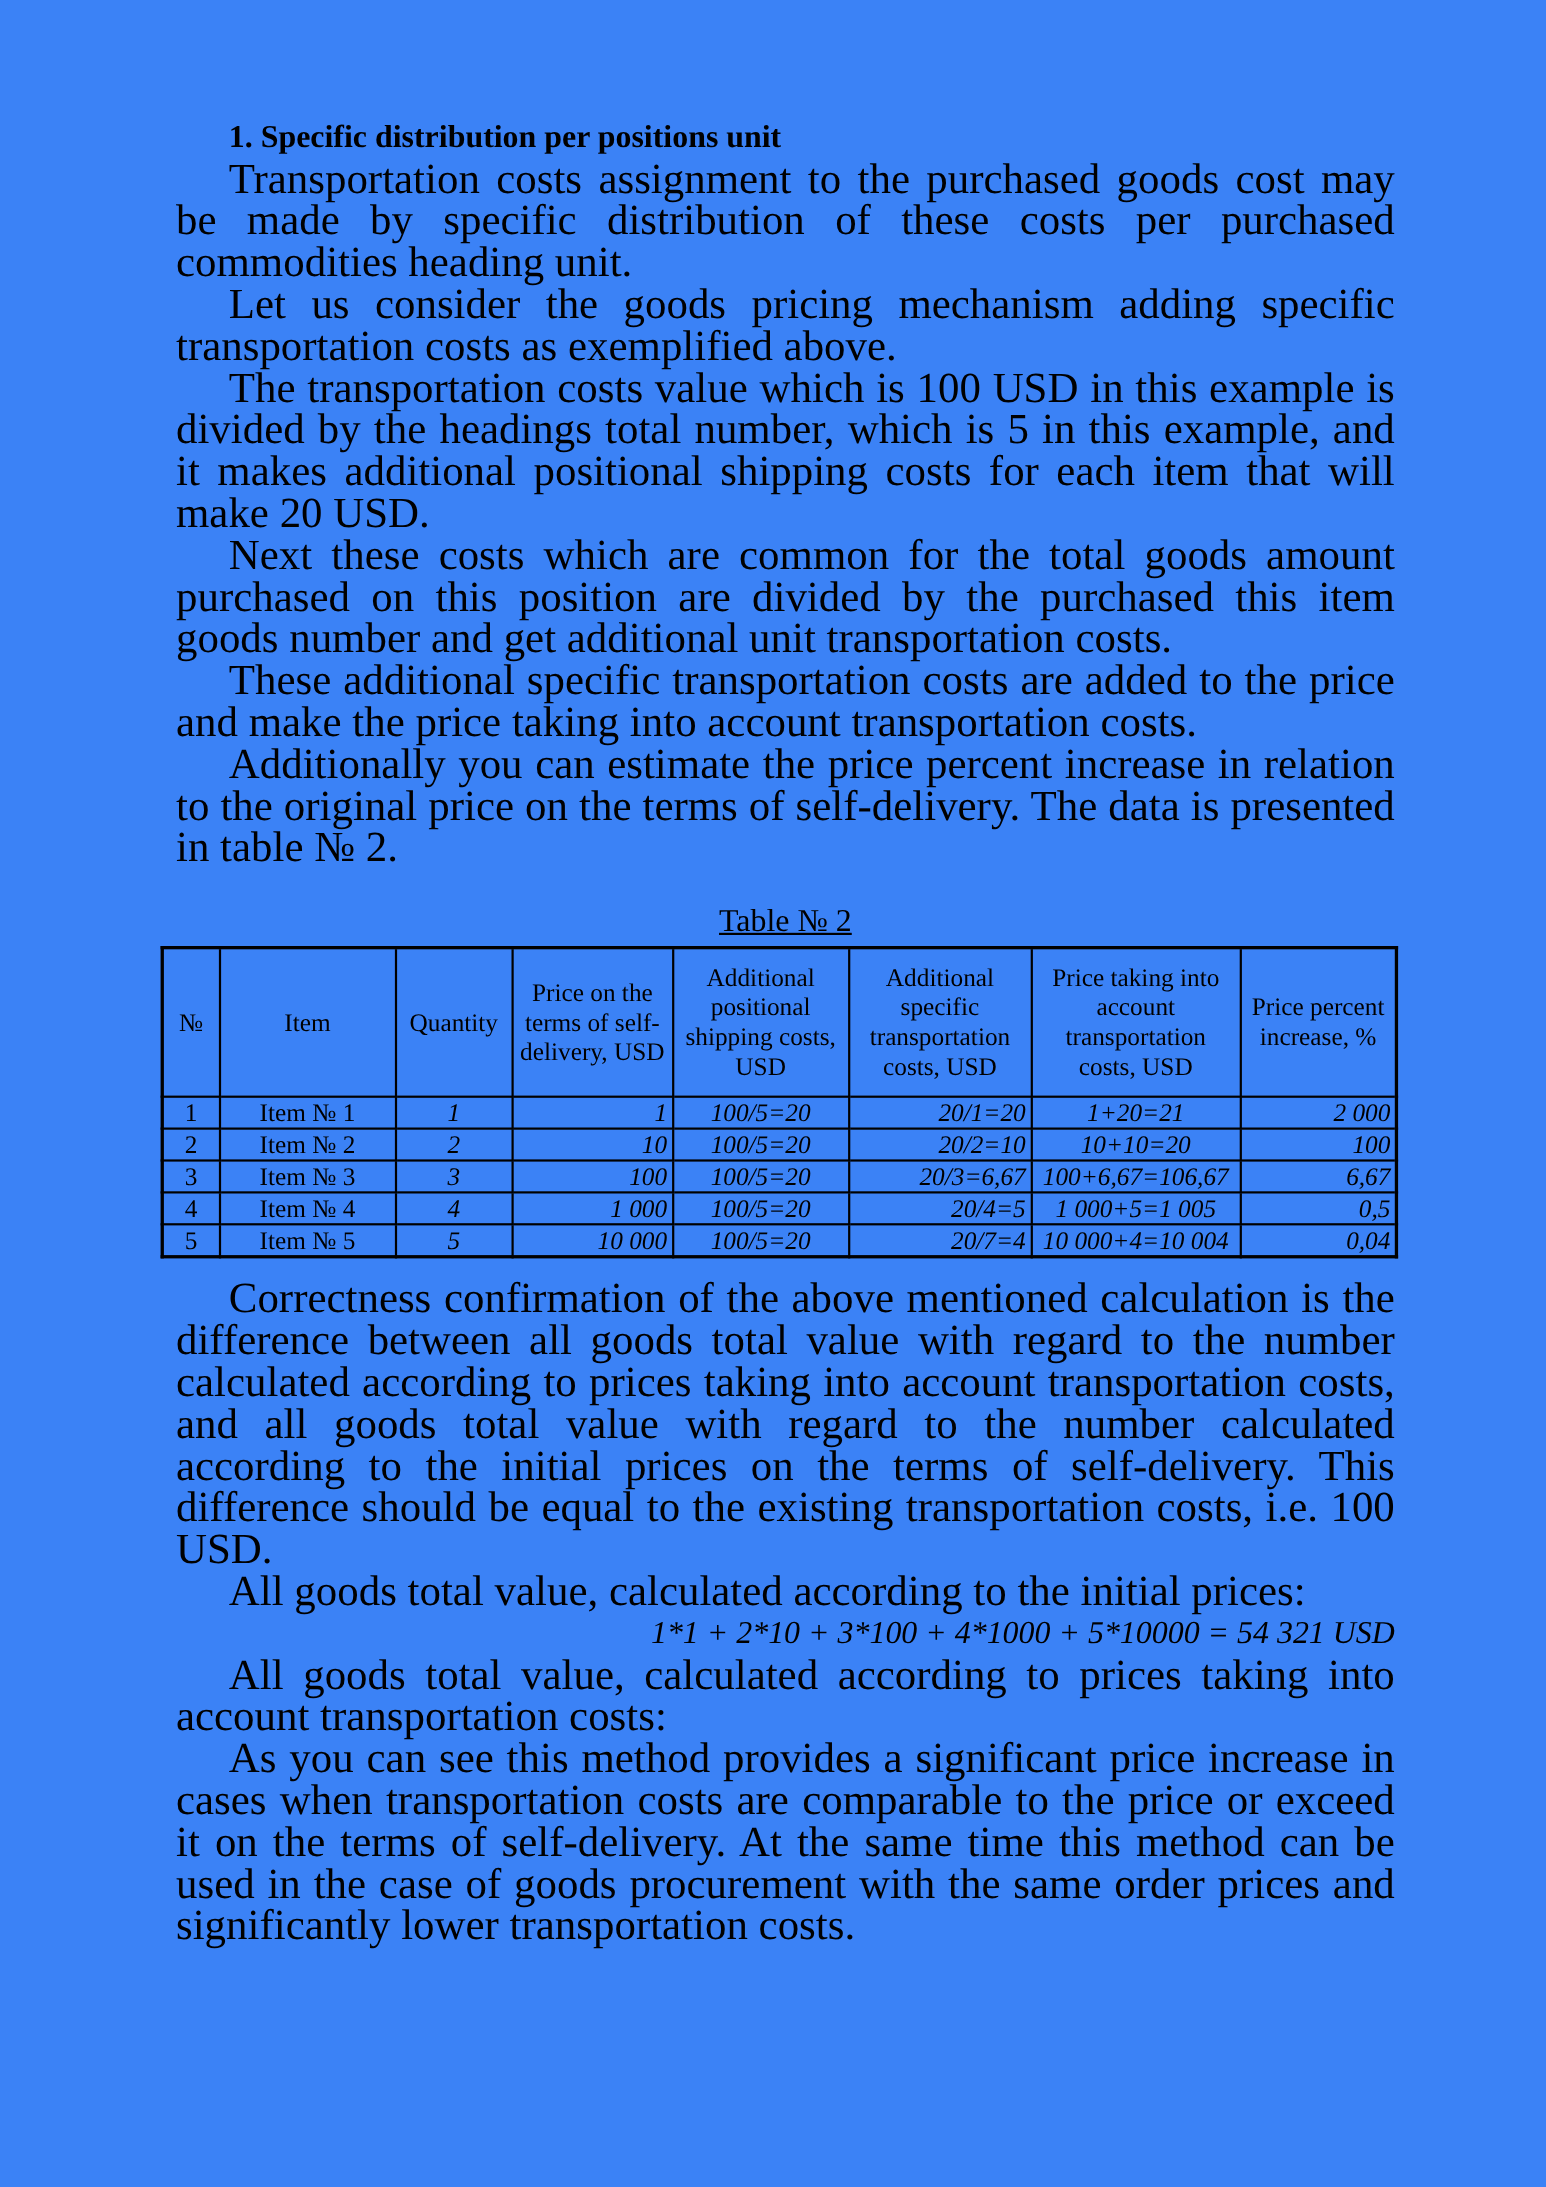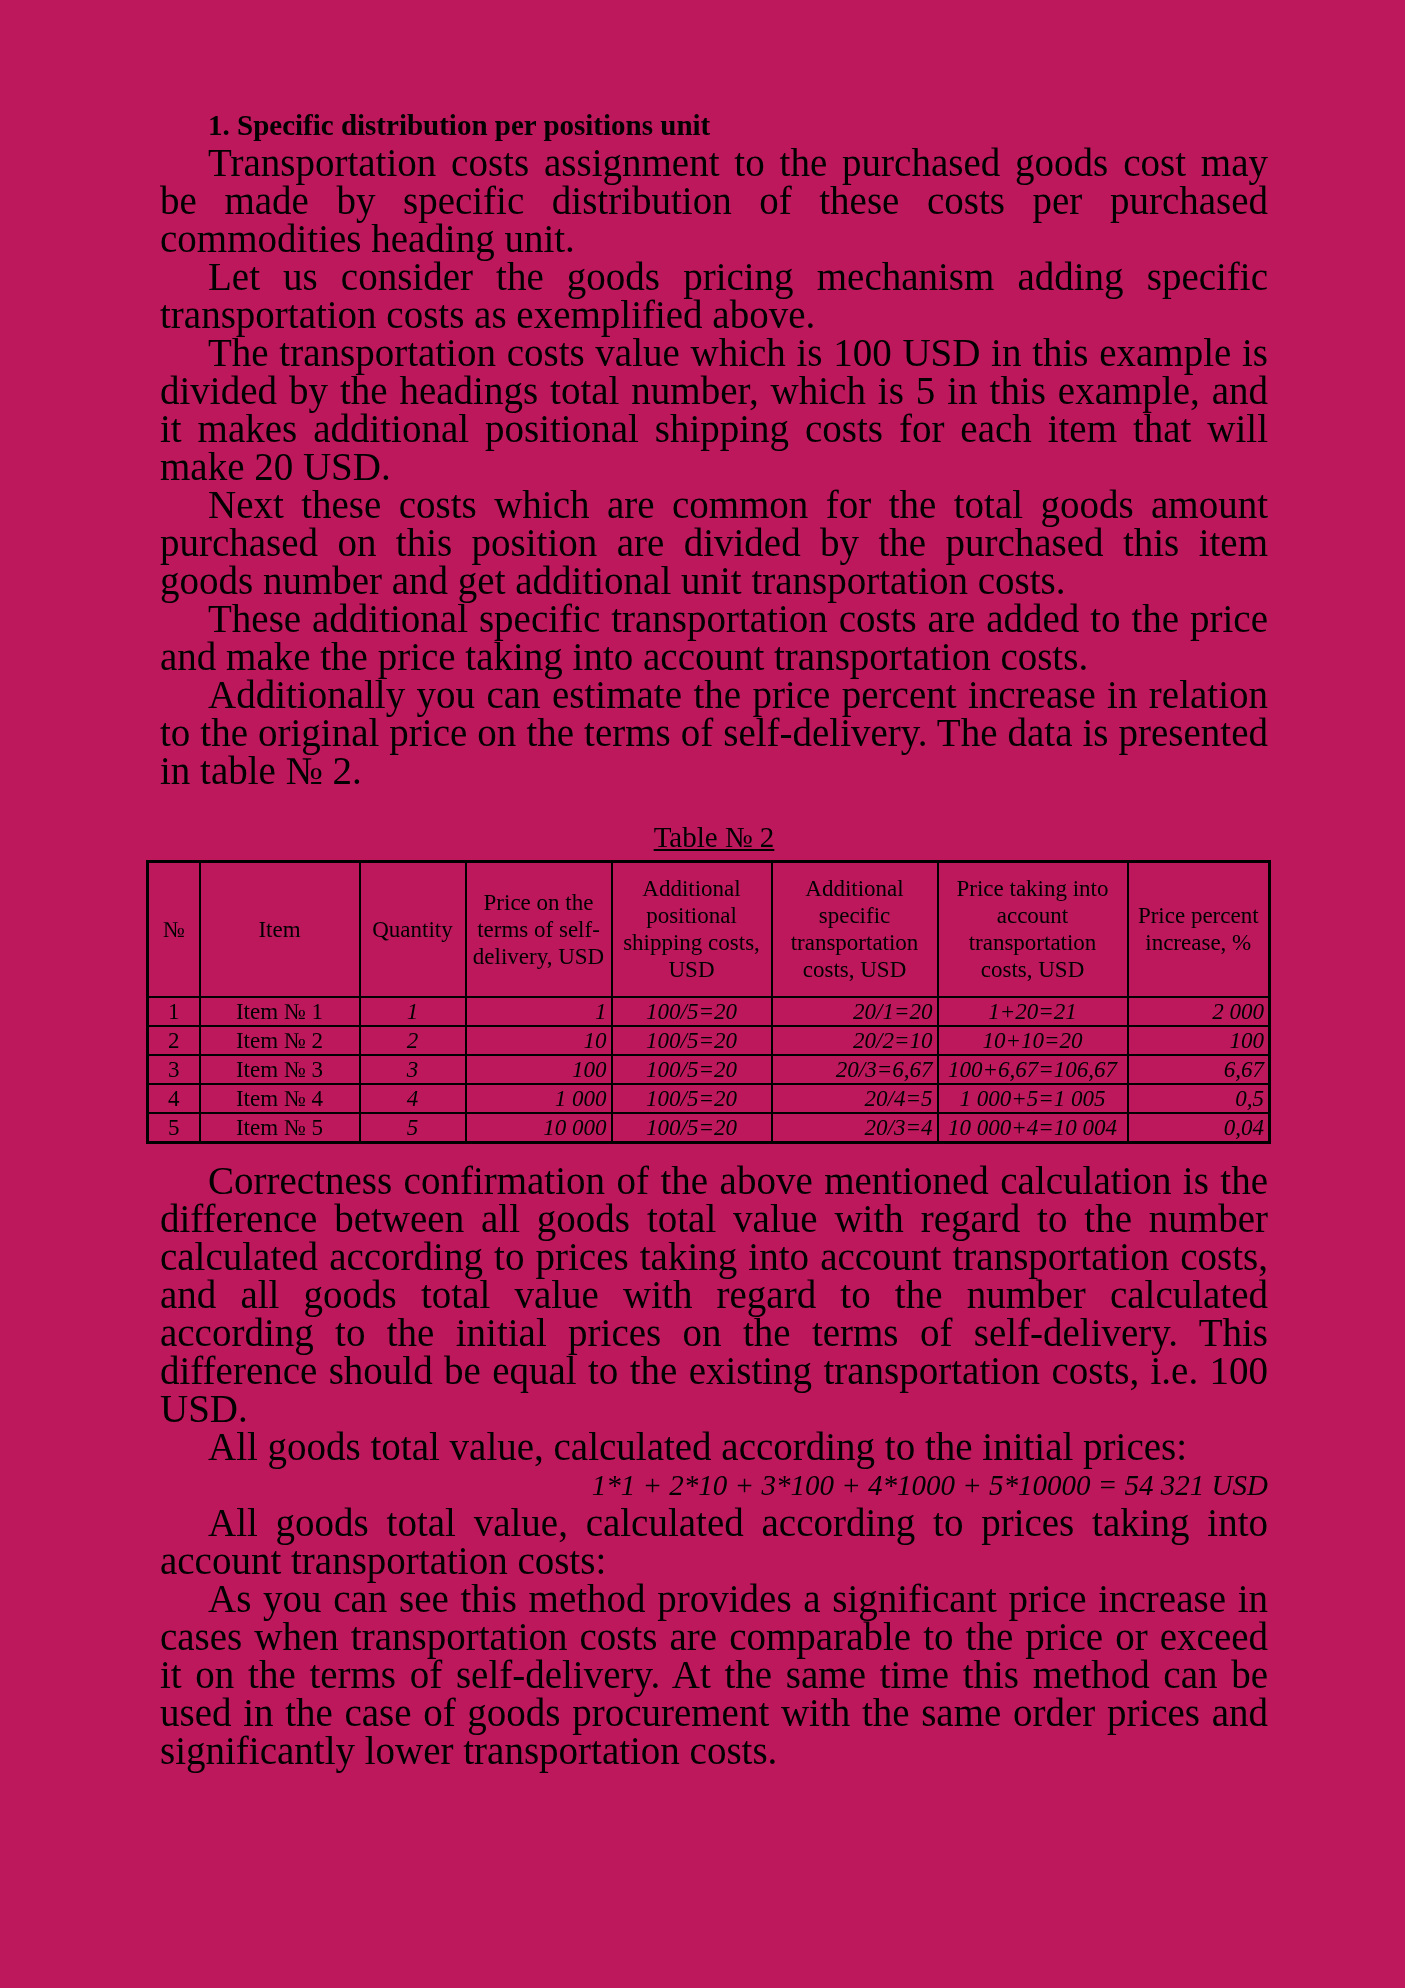--- a/index.html
+++ b/index.html
@@ -2,21 +2,21 @@
 <html><head>
 <meta charset="utf-8">
 <style>
   * { margin: 0; padding: 0; box-sizing: border-box; }
   html, body { background: #ffffff; }
   .page {
     position: relative;
     width: 1405px;
     min-height: 1988px;
     margin: 0 auto;
-    background: #be185d;
+    background: #3b82f6;
     color: #000000;
     font-family: "Liberation Serif", "DejaVu Serif", serif;
     padding: 106px 137px 60px 160px;
   }
   .heading {
     font-size: 29px;
     line-height: 38px;
     font-weight: bold;
     text-indent: 48px;
   }
@@ -151,21 +151,21 @@
         <td class="c-right ital">20/4=5</td>
         <td class="c-center ital">1 000+5=1 005</td>
         <td class="c-right ital">0,5</td>
       </tr>
       <tr>
         <td class="c-center">5</td>
         <td class="c-center">Item № 5</td>
         <td class="c-center ital">5</td>
         <td class="c-right ital">10 000</td>
         <td class="c-center ital">100/5=20</td>
-        <td class="c-right ital">20/3=4</td>
+        <td class="c-right ital">20/7=4</td>
         <td class="c-center ital">10 000+4=10 004</td>
         <td class="c-right ital">0,04</td>
       </tr>
     </tbody>
   </table>
 
   <p class="para after-table">Correctness confirmation of the above mentioned calculation is the difference between all goods total value with regard to the number calculated according to prices taking into account transportation costs, and all goods total value with regard to the number calculated according to the initial prices on the terms of self-delivery. This difference should be equal to the existing transportation costs, i.e. 100 USD.</p>
   <p class="para">All goods total value, calculated according to the initial prices:</p>
   <p class="formula">1*1 + 2*10 + 3*100 + 4*1000 + 5*10000 = 54 321 USD</p>
   <p class="para">All goods total value, calculated according to prices taking into account transportation costs:</p>

